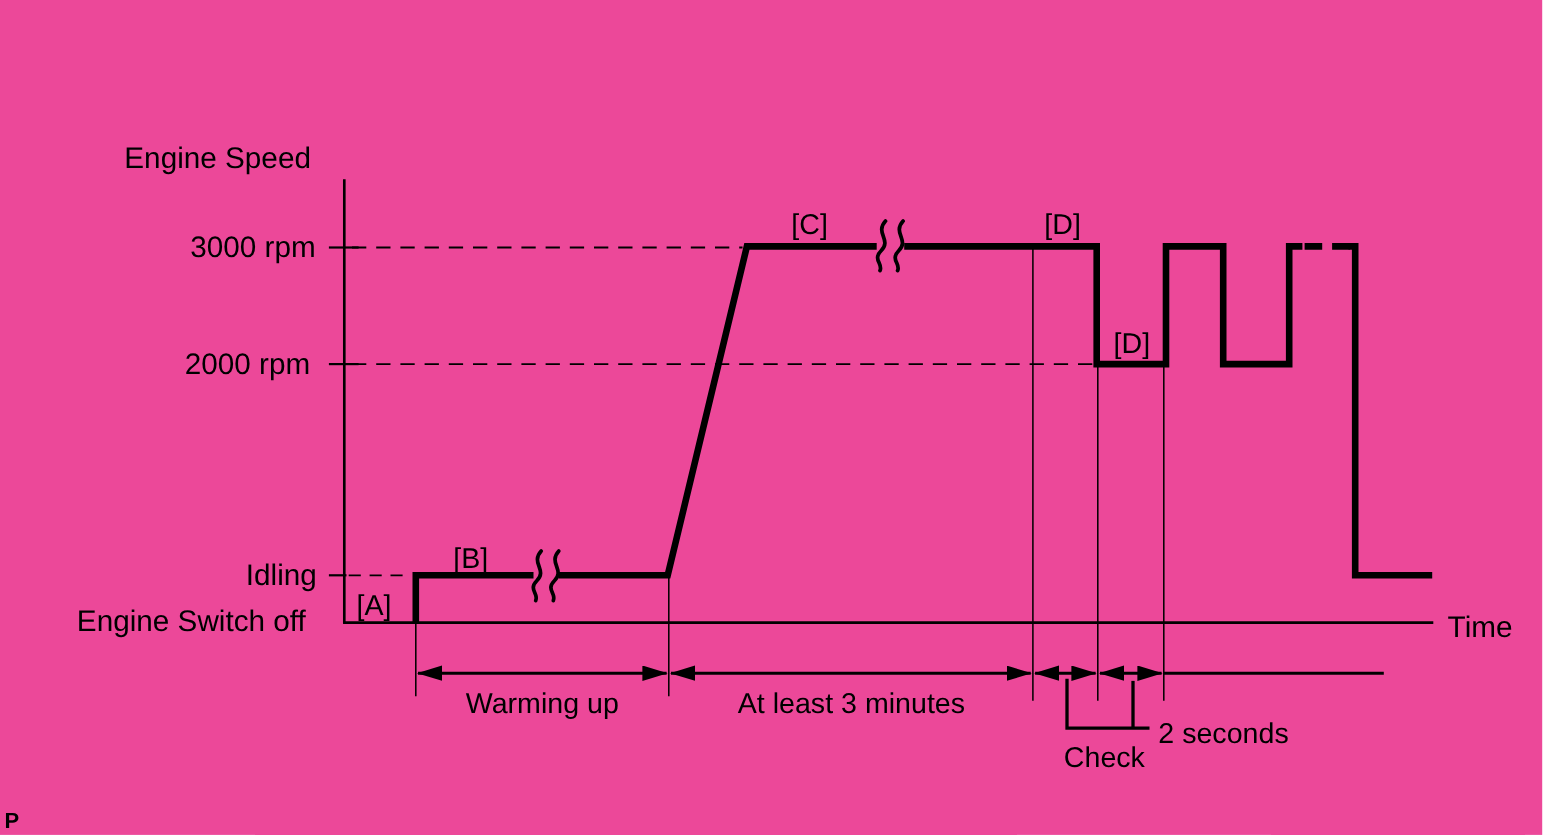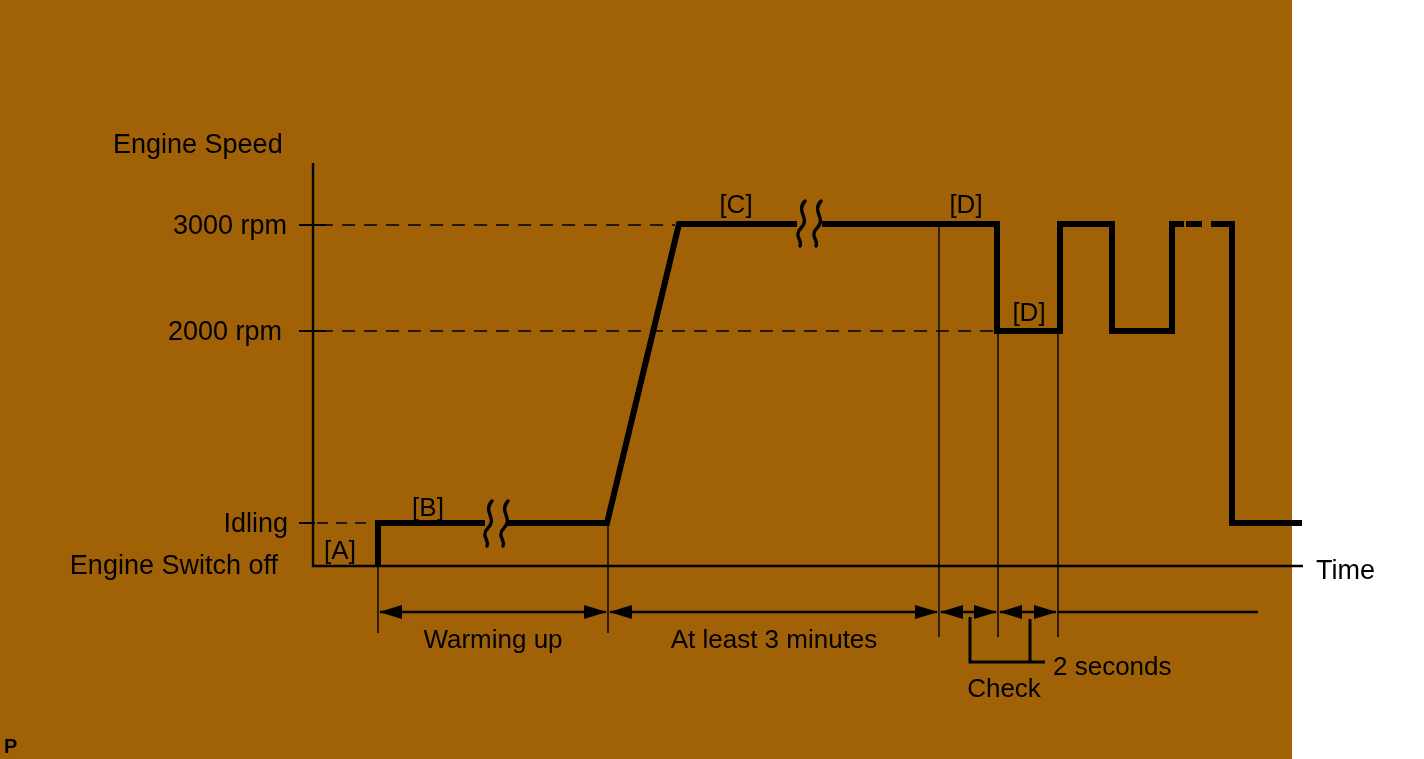--- a/index.html
+++ b/index.html
@@ -6,23 +6,23 @@
     margin: 0;
     padding: 0;
     background: #ffffff;
     width: 1424px;
     height: 759px;
     overflow: hidden;
     font-family: "Liberation Sans", sans-serif;
   }
   .stage {
     position: relative;
-    width: 1292px;
+    width: 1402px;
     height: 759px;
-    background: #a16207;
+    background: #ec4899;
   }
   svg text {
     font-family: "Liberation Sans", sans-serif;
     fill: #000000;
   }
   .lbl      { font-size: 26px; }
   .lbl-axis { font-size: 27px; }
   .pmark    { font-size: 20px; font-weight: bold; }
 </style>
 </head>

